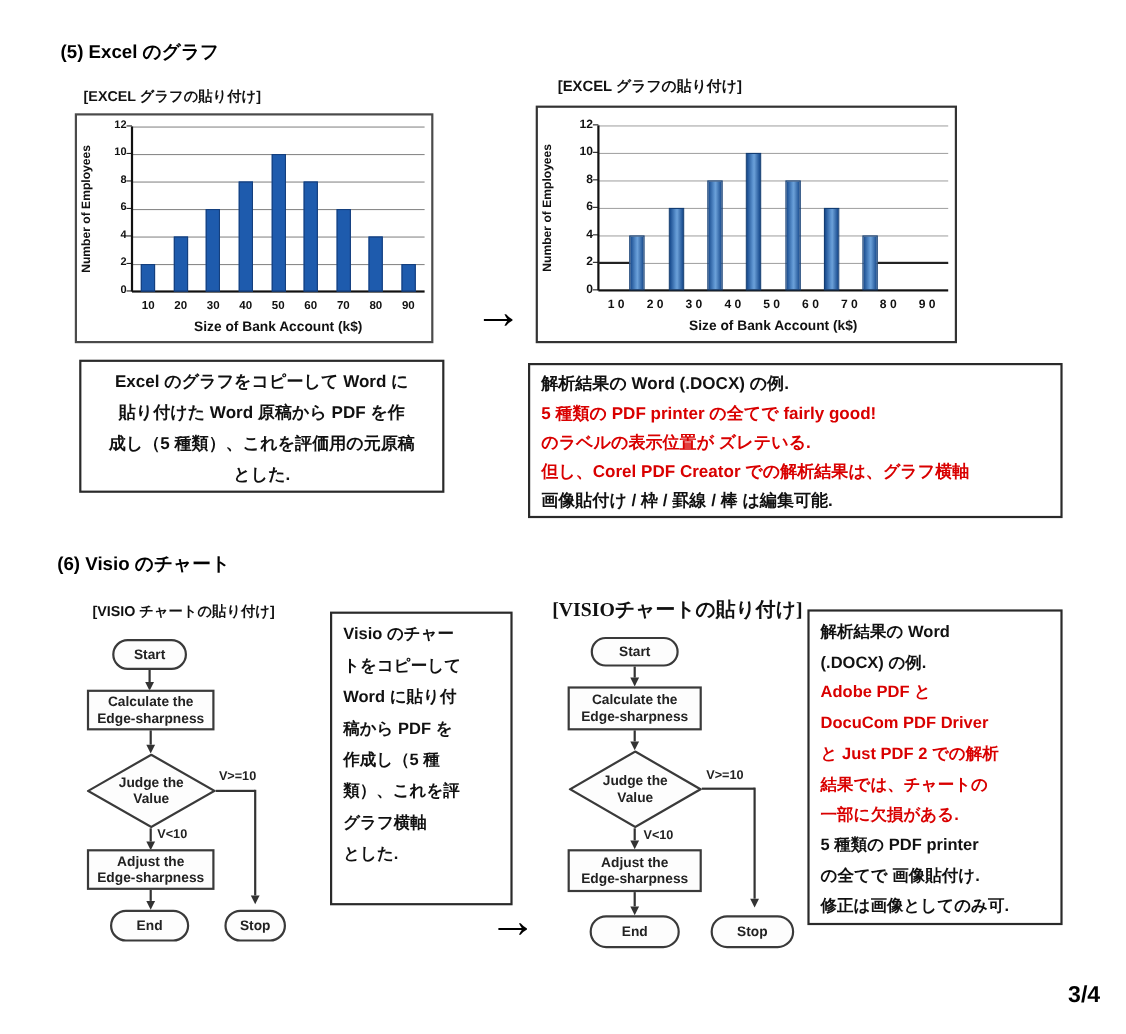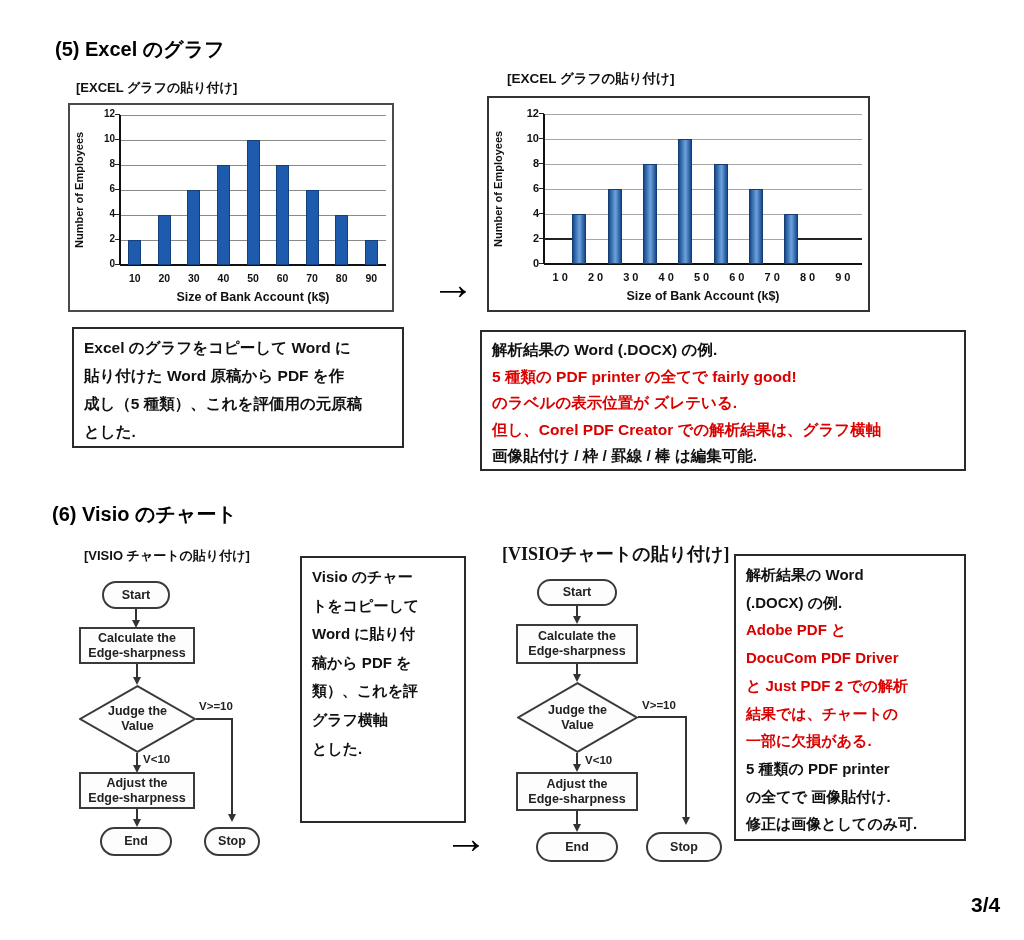--- a/index.html
+++ b/index.html
@@ -1,34 +1,34 @@
 <!DOCTYPE html>
 <html><head>
 <meta charset="utf-8">
 <style>
   html,body{margin:0;padding:0;background:#fff;}
   .page{position:relative;width:1024px;height:940px;background:#ffffff;overflow:hidden;
         font-family:"Liberation Sans","DejaVu Sans",sans-serif;}
-  .t{position:absolute;font-weight:bold;color:#000;font-size:20px;white-space:nowrap;}
+  .t{position:absolute;font-weight:bold;color:#000;font-size:17px;white-space:nowrap;}
   .s5-title{left:55px;top:36px;}
   .s6-title{left:52px;top:501px;}
   .cap{position:absolute;font-weight:bold;color:#111;font-size:13px;white-space:nowrap;}
   .cap1{left:76px;top:79px;}
   .cap2{left:507px;top:70px;font-size:13.5px;}
   .cap3{left:84px;top:547px;}
   .cap4{left:502px;top:542px;font-family:"Liberation Serif",serif;font-size:18px;}
   .chartbox{position:absolute;background:#fff;border:2px solid #4a4a4a;}
   .c1{left:68px;top:103px;width:322px;height:205px;}
   .c2{left:487px;top:96px;width:379px;height:212px;border-color:#333;}
   .bigarrow{position:absolute;font-size:44px;font-weight:bold;color:#000;line-height:44px;}
   .a1{left:431px;top:262px;}
   .a2{left:444px;top:816px;}
   .note{position:absolute;border:2px solid #2a2a2a;background:#fff;box-sizing:border-box;
         font-weight:bold;color:#111;padding:5px 10px;white-space:nowrap;}
-  .n1{left:72px;top:327px;width:332px;height:121px;font-size:15.5px;line-height:28px;}
+  .n1{left:72px;top:327px;width:332px;height:121px;font-size:15.5px;line-height:28px;text-align:center;}
   .n2{left:480px;top:330px;width:486px;height:141px;font-size:15.5px;line-height:26.5px;}
   .n3{left:300px;top:556px;width:166px;height:267px;font-size:15px;line-height:28.6px;}
   .n4{left:734px;top:554px;width:232px;height:287px;font-size:15px;line-height:27.7px;}
   .ln-red{color:#d90000;}
   .ln-black{color:#111;}
   .pagenum{position:absolute;left:971px;top:893px;font-size:21px;font-weight:bold;color:#000;}
   
   .fc{position:absolute;}
   .fc1{left:75px;top:578px;width:190px;height:285px;}
   .fc2{left:515px;top:578px;width:210px;height:290px;}
@@ -274,20 +274,21 @@
     <div class="node stadium stop">
         <span>Stop</span>
       </div>
   </div>
 
   <div class="note n3">
       <div class="ln-black">Visio のチャー</div>
       <div class="ln-black">トをコピーして</div>
       <div class="ln-black">Word に貼り付</div>
       <div class="ln-black">稿から PDF を</div>
+      <div class="ln-black">作成し（5 種</div>
       <div class="ln-black">類）、これを評</div>
       <div class="ln-black">グラフ横軸</div>
       <div class="ln-black">とした.</div>
     </div>
   <div class="note n4">
       <div class="ln-black">解析結果の Word</div>
       <div class="ln-black">(.DOCX) の例.</div>
       <div class="ln-red">Adobe  PDF と</div>
       <div class="ln-red">DocuCom PDF Driver</div>
       <div class="ln-red">と Just PDF 2 での解析</div>

